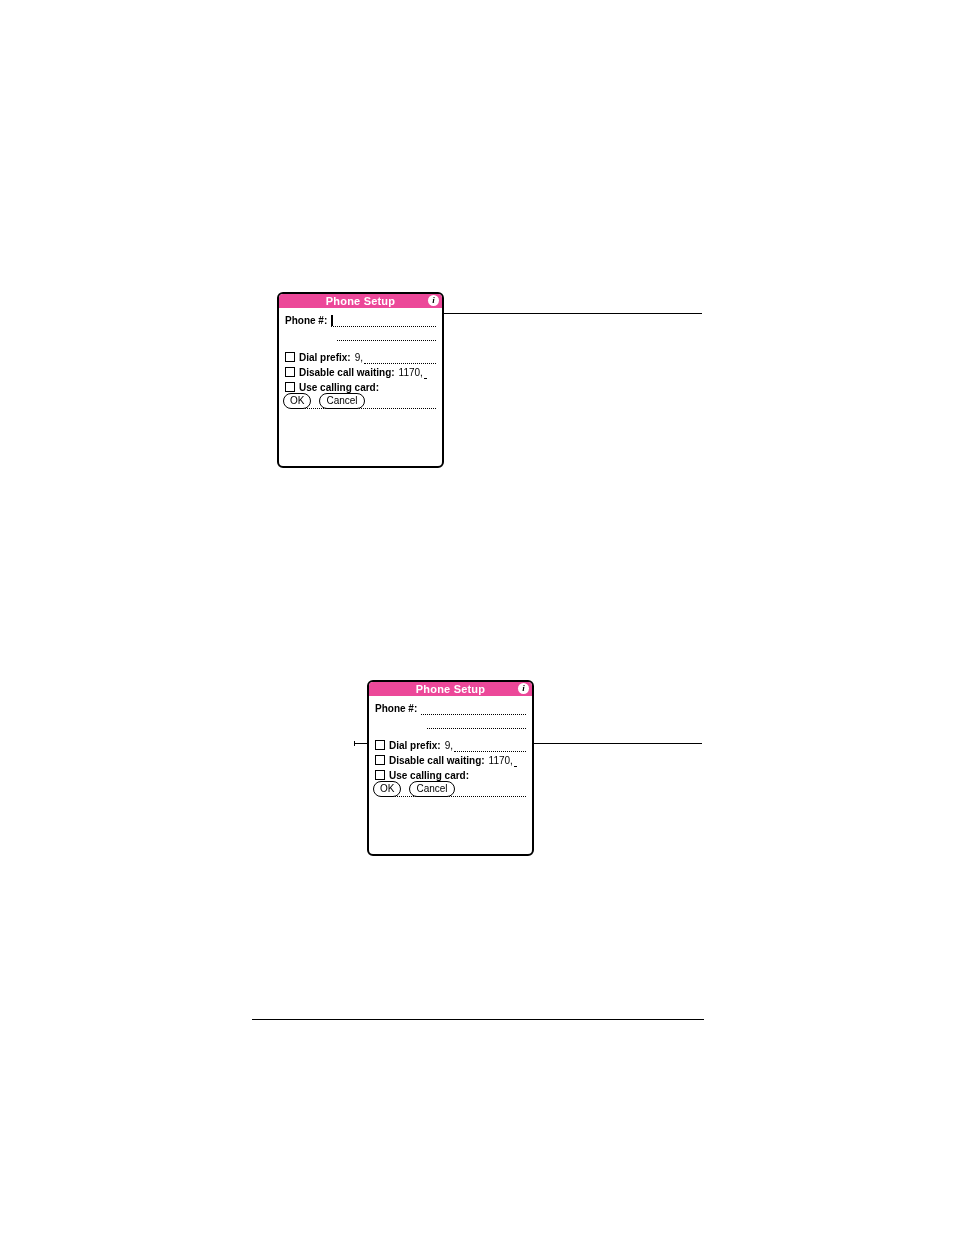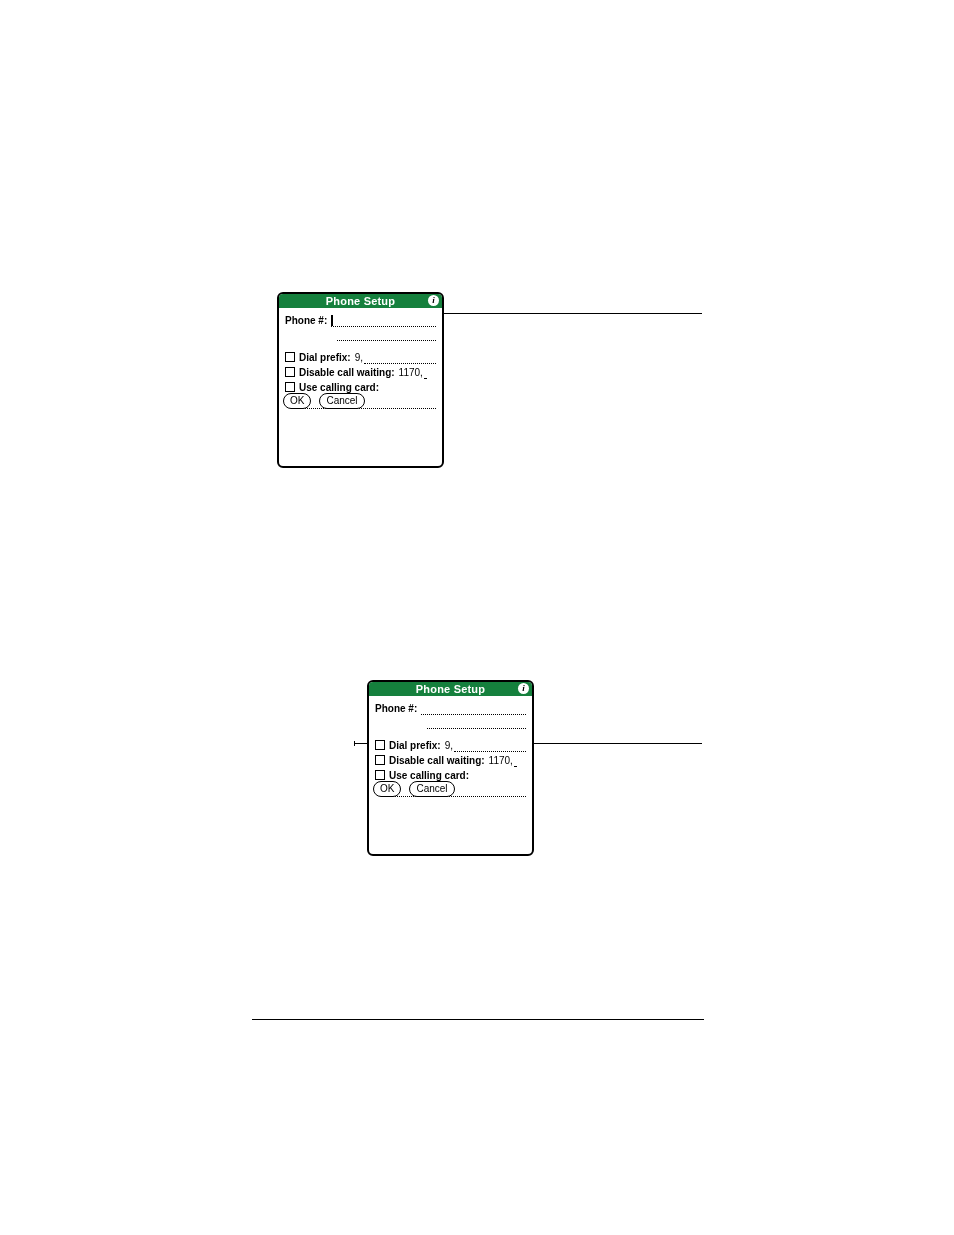--- a/index.html
+++ b/index.html
@@ -22,21 +22,21 @@
     box-sizing: border-box;
     border: 2px solid #000;
     border-radius: 6px;
     background: #fff;
     overflow: hidden;
   }
   .dialog.d1 { left: 277px; top: 292px; height: 176px; }
   .dialog.d2 { left: 367px; top: 680px; height: 176px; }
 
   .titlebar {
-    background: #15803d;
+    background: #ec4899;
     color: #fff;
     font-weight: 700;
     font-size: 11px;
     line-height: 14px;
     height: 14px;
     padding: 0 4px;
     display: flex;
     align-items: center;
     justify-content: center;
     position: relative;

